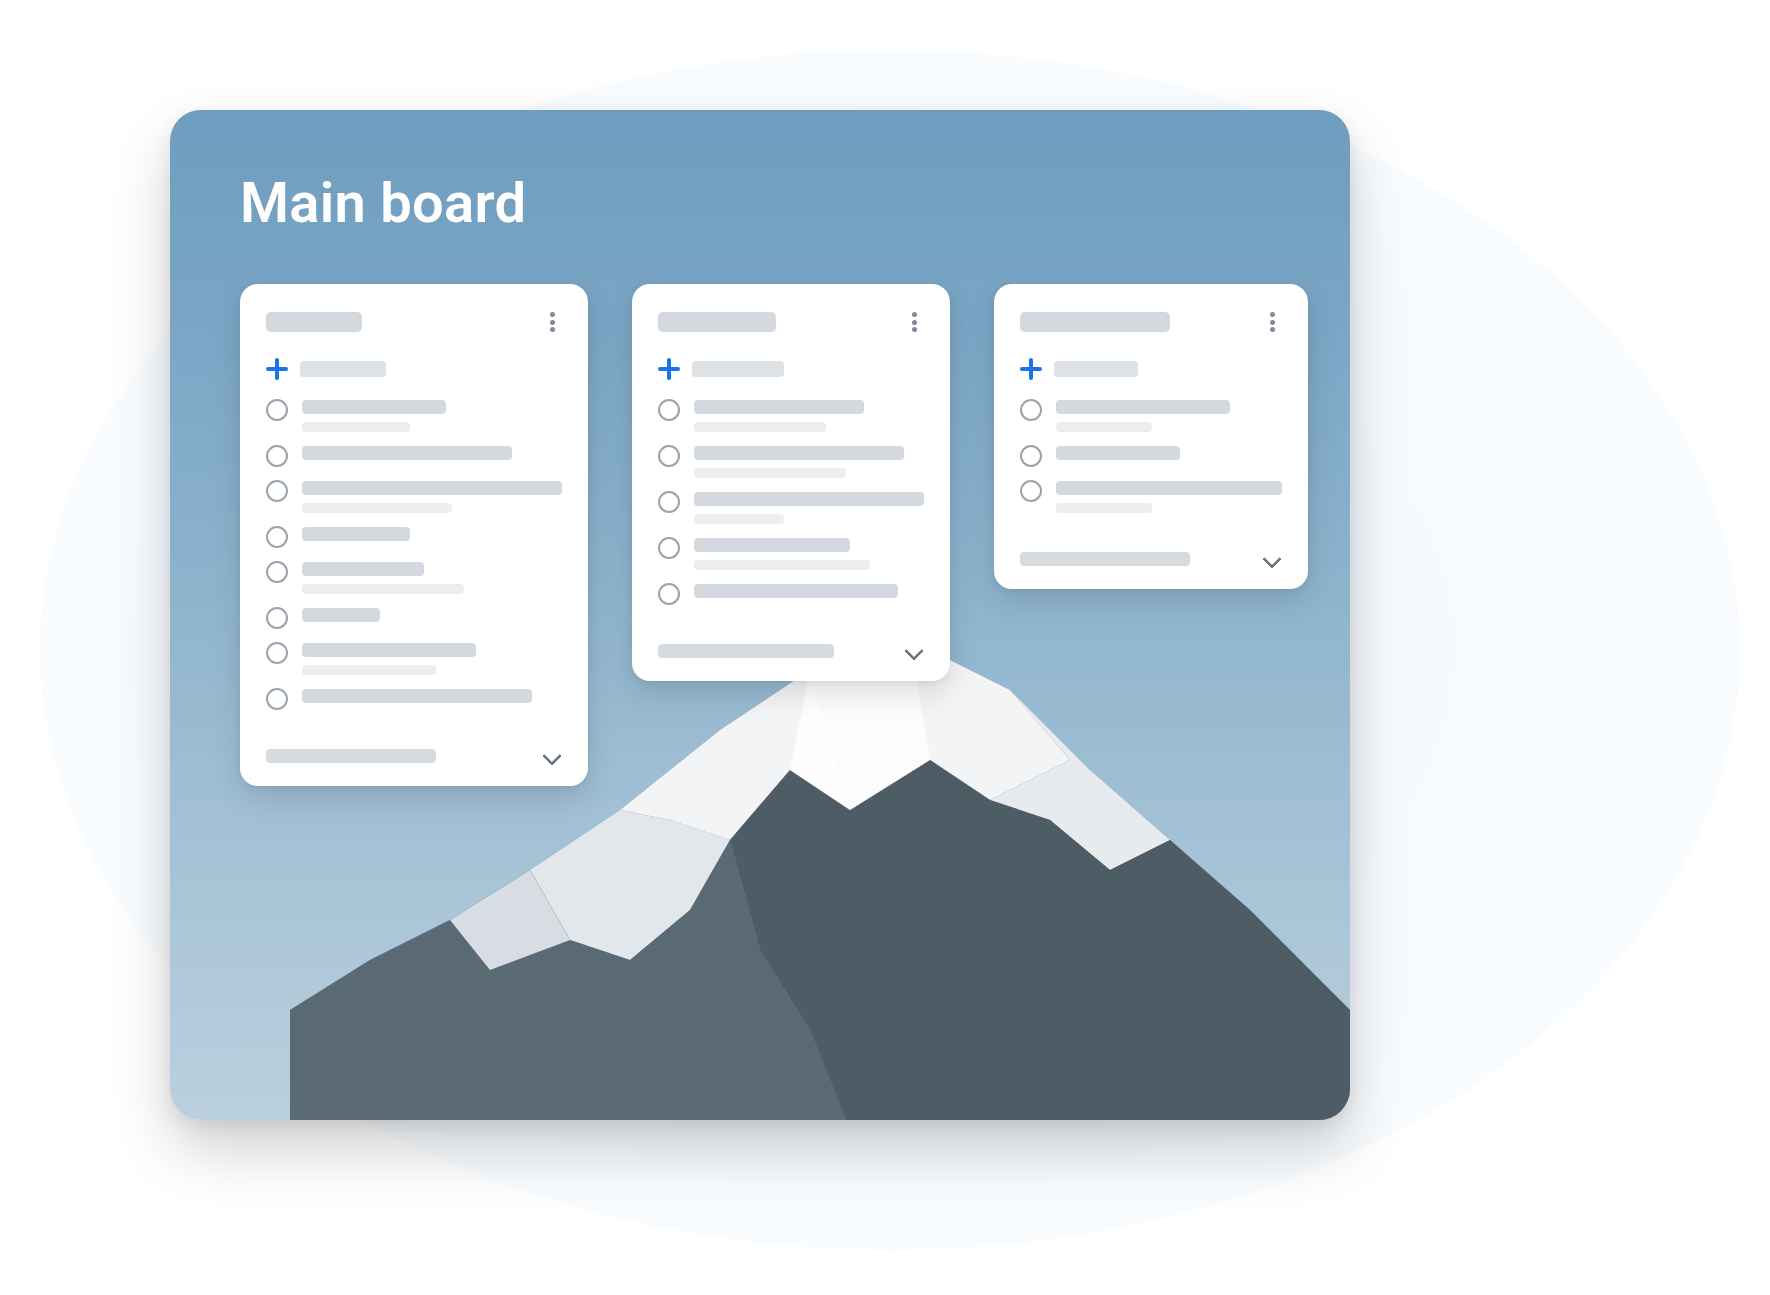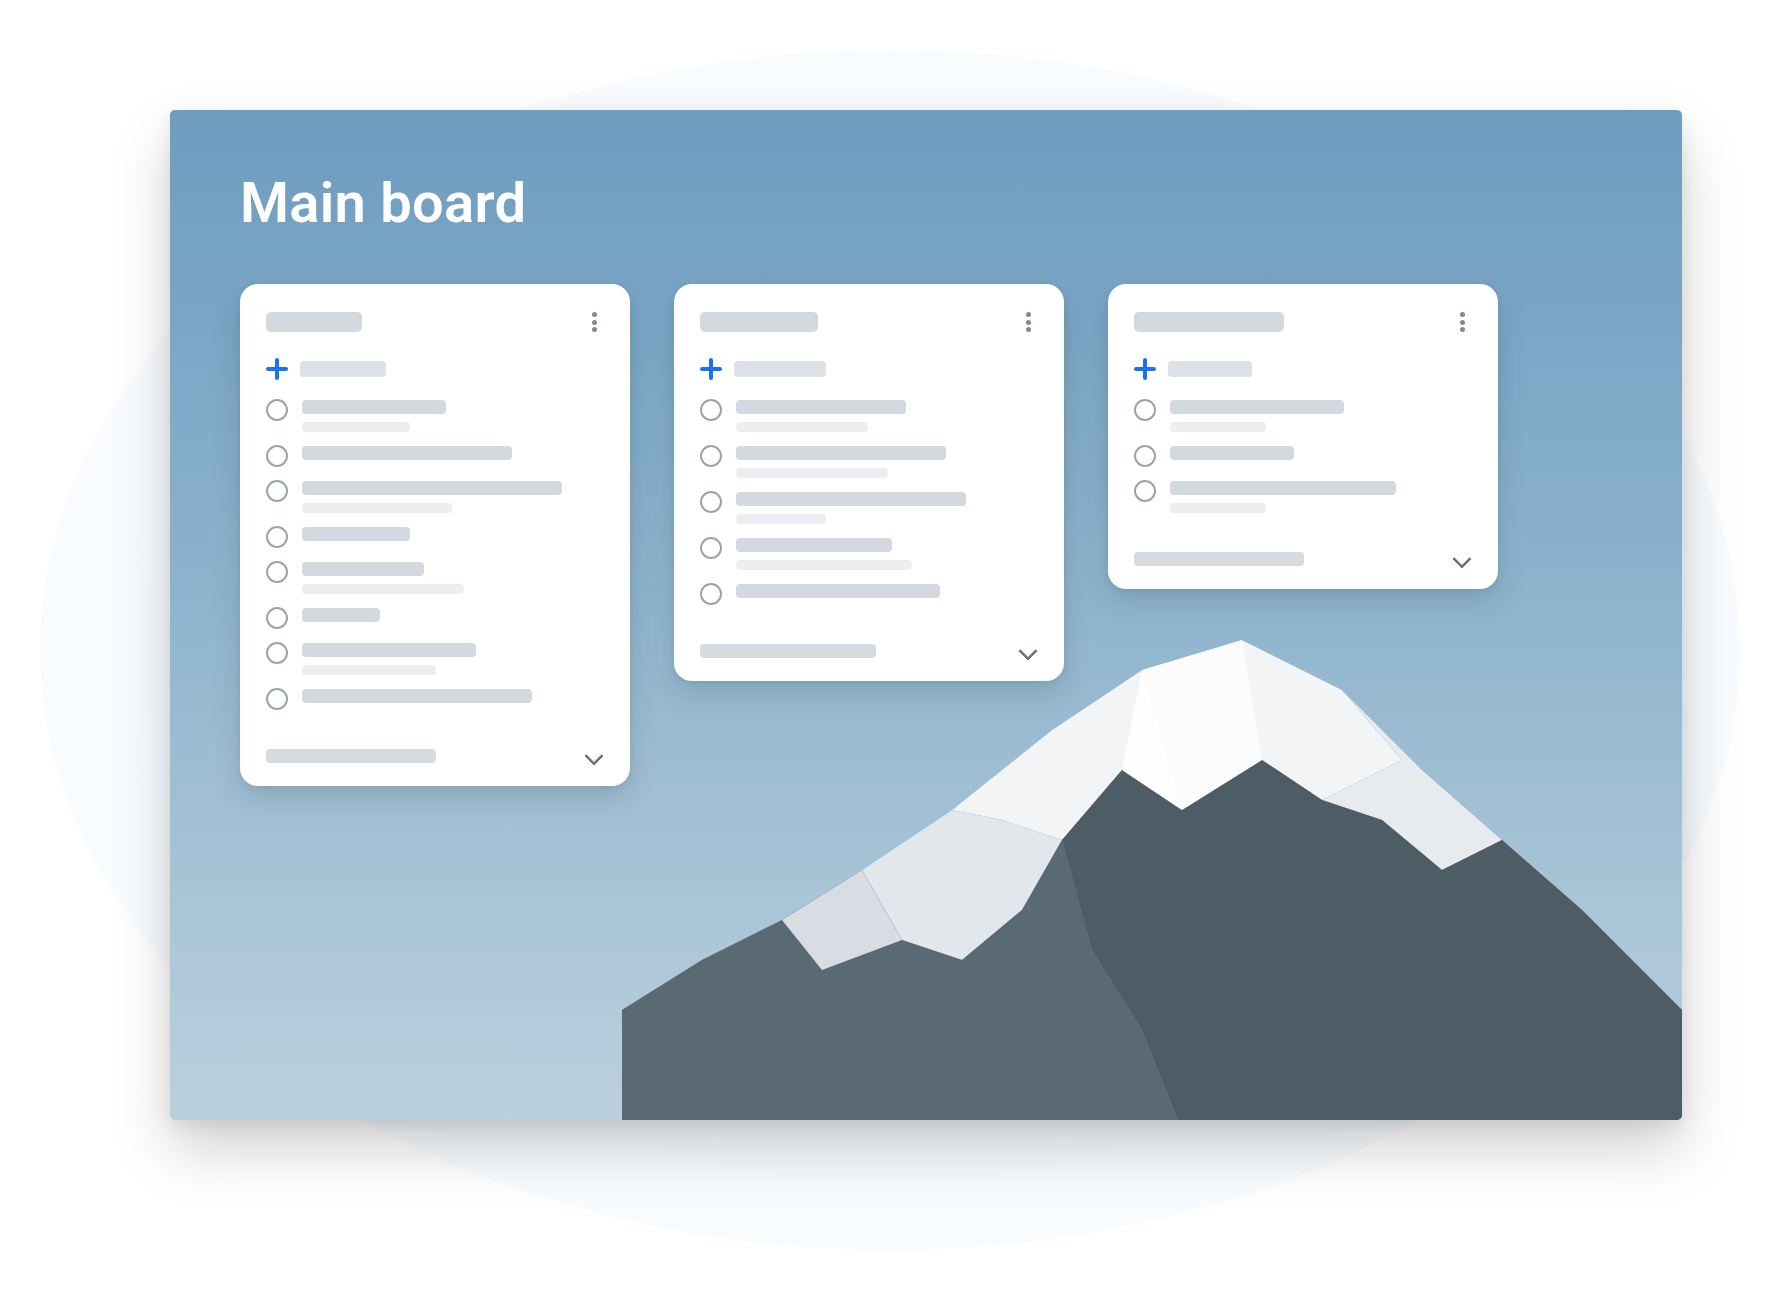--- a/index.html
+++ b/index.html
@@ -18,23 +18,23 @@
     left: 40px;
     top: 50px;
     background: radial-gradient(ellipse at center, #f2f7ff 0%, #f7fbff 60%, #ffffff 100%);
     border-radius: 50%;
     z-index: 0;
   }
   .board-window {
     position: absolute;
     left: 170px;
     top: 110px;
-    width: 1512px;
+    width: 1180px;
     height: 1010px;
-    border-radius: 5px;
+    border-radius: 31px;
     overflow: hidden;
     box-shadow: 0 30px 60px rgba(0,0,0,0.18), 0 6px 18px rgba(0,0,0,0.08);
     z-index: 1;
   }
   .board-bg {
     position: absolute;
     inset: 0;
     background: linear-gradient(180deg, #6f9dbf 0%, #7aa5c5 20%, #8bb2cc 45%, #a6c3d6 75%, #bbd0de 100%);
   }
   .mountain {

